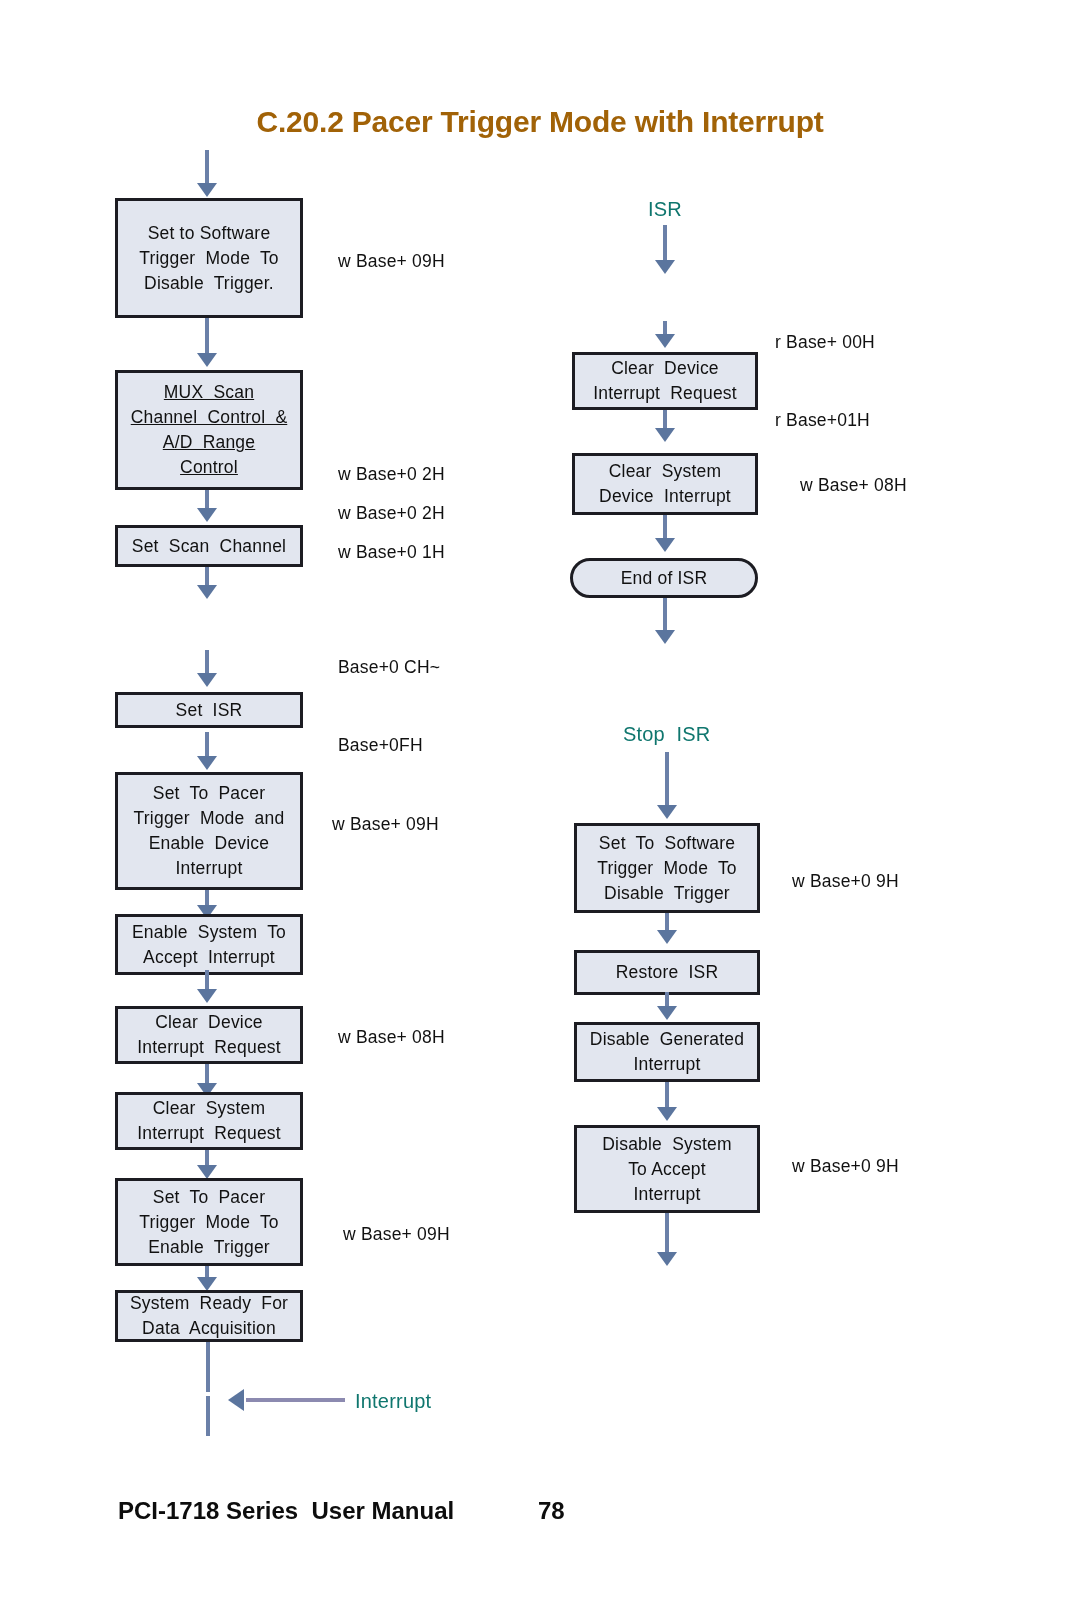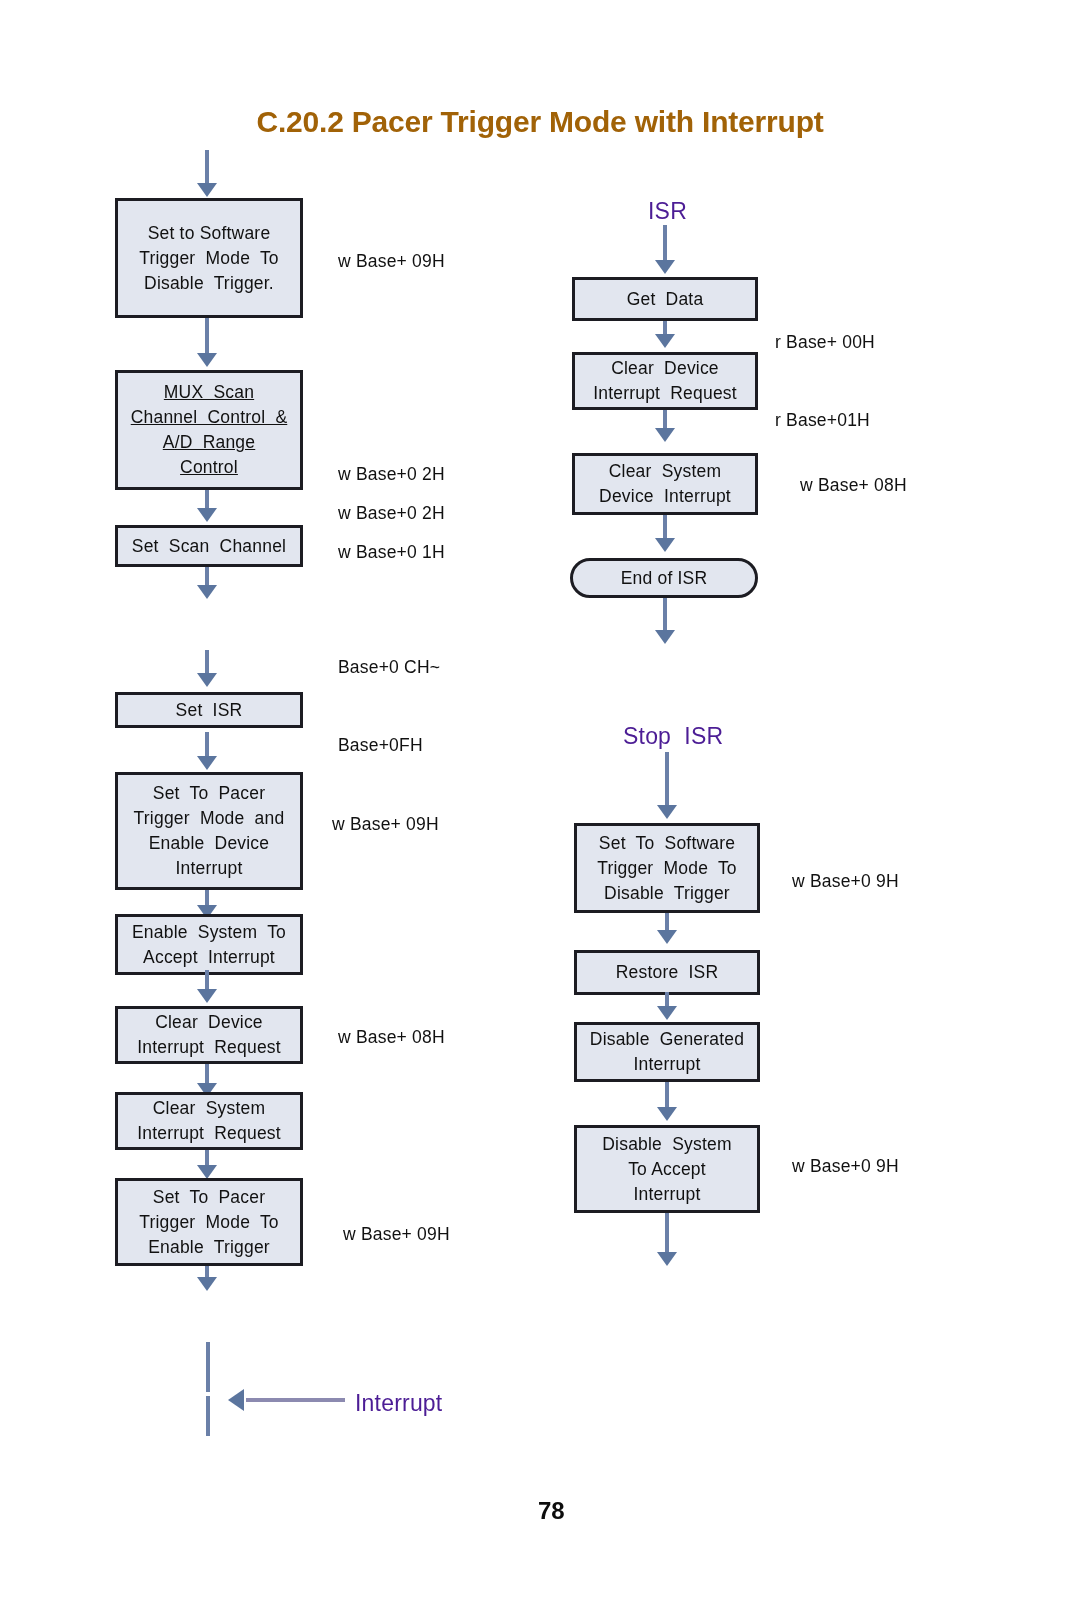--- a/index.html
+++ b/index.html
@@ -74,22 +74,22 @@
     font-size: 17.5px;
     line-height: 26px;
     color: #111111;
     white-space: pre;
     letter-spacing: 0.2px;
   }
 
   
   .flabel {
     position: absolute;
-    font-size: 23px;
-    color: #4c1d95;
+    font-size: 20px;
+    color: #0f766e;
     white-space: pre;
     letter-spacing: 0.2px;
   }
   .arrow-head-down {
     position: absolute;
     width: 0; height: 0;
     border-left: 10px solid transparent;
     border-right: 10px solid transparent;
     border-top: 14px solid #5b759e;
   }
@@ -234,35 +234,36 @@
   <div class="pbox" style="left:115px; top:1178px; width:188px; height:88px;">
     <span class="ln">Set  To  Pacer</span>
     <span class="ln">Trigger  Mode  To</span>
     <span class="ln">Enable  Trigger</span>
   </div>
   <div class="anno" style="left:343px; top:1221px;"><span>w Base+ 09H</span></div>
 
   <div class="line-v" style="left:205px; top:1266px; height:14px;"></div>
   <div class="arrow-head-down" style="left:197px; top:1277px;"></div>
 
+  <div class="pbox" style="left:115px; top:1290px; width:188px; height:52px;">
+    <span class="ln">System  Ready  For</span>
+    <span class="ln">Data  Acquisition</span>
+  </div>
 
   <div class="line-v" style="left:206px; top:1342px; height:50px;"></div>
   <div class="line-v" style="left:206px; top:1396px; height:40px;"></div>
 
   <div class="line-h" style="left:246px; top:1398px; width:99px;"></div>
   <div class="arrow-head-left" style="left:228px; top:1389px;"></div>
   <div class="flabel" style="left:355px; top:1390px;">Interrupt</div>
 
   <div class="flabel" style="left:648px; top:198px;">ISR</div>
   <div class="line-v" style="left:663px; top:225px; height:38px;"></div>
   <div class="arrow-head-down" style="left:655px; top:260px;"></div>
 
-  <div class="pbox" style="left:572px; top:277px; width:186px; height:44px;">
-    <span class="ln">Get  Data</span>
-  </div>
   <div class="anno" style="left:775px; top:277px;">
     <div>r Base+ 00H</div>
     <div>r Base+01H</div>
   </div>
 
   <div class="line-v" style="left:663px; top:321px; height:16px;"></div>
   <div class="arrow-head-down" style="left:655px; top:334px;"></div>
 
   <div class="pbox" style="left:572px; top:352px; width:186px; height:58px;">
     <span class="ln">Clear  Device</span>
@@ -321,16 +322,17 @@
     <span class="ln">Disable  System</span>
     <span class="ln">To Accept</span>
     <span class="ln">Interrupt</span>
   </div>
   <div class="anno" style="left:792px; top:1153px;"><span>w Base+0 9H</span></div>
 
   <div class="line-v" style="left:665px; top:1213px; height:42px;"></div>
   <div class="arrow-head-down" style="left:657px; top:1252px;"></div>
 
   <div class="footer">
+    <div class="footer-title">PCI-1718 Series  User Manual</div>
     <div class="footer-page">78</div>
   </div>
 
 </div>
 
 </body></html>

